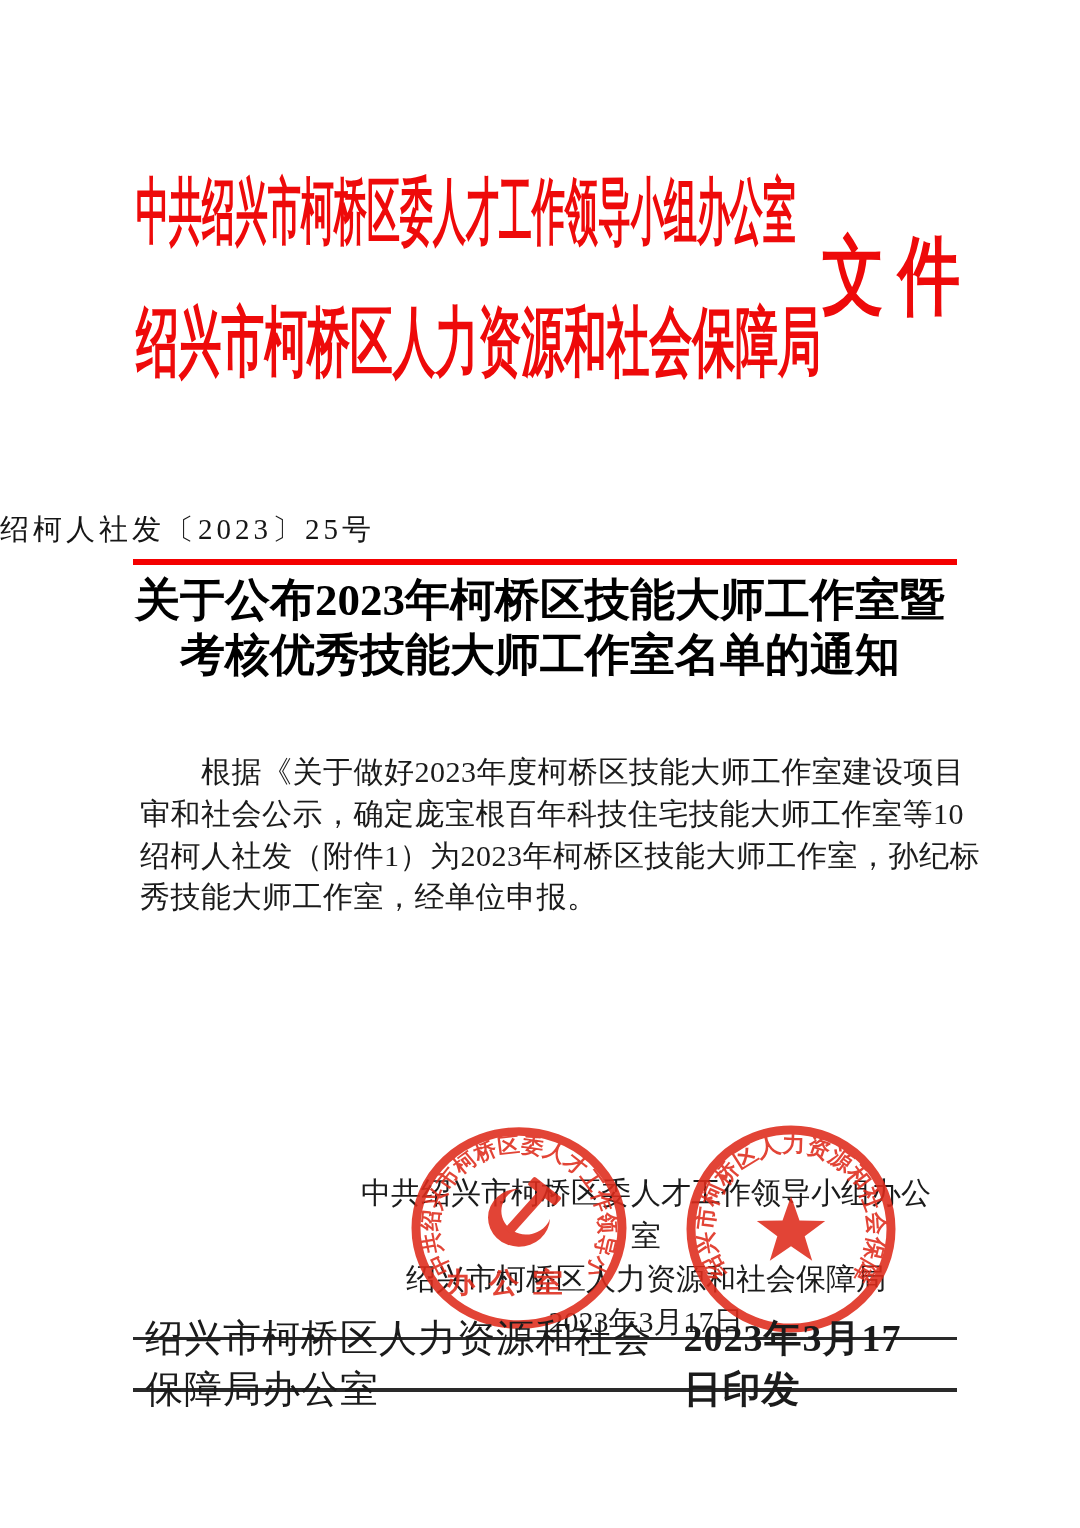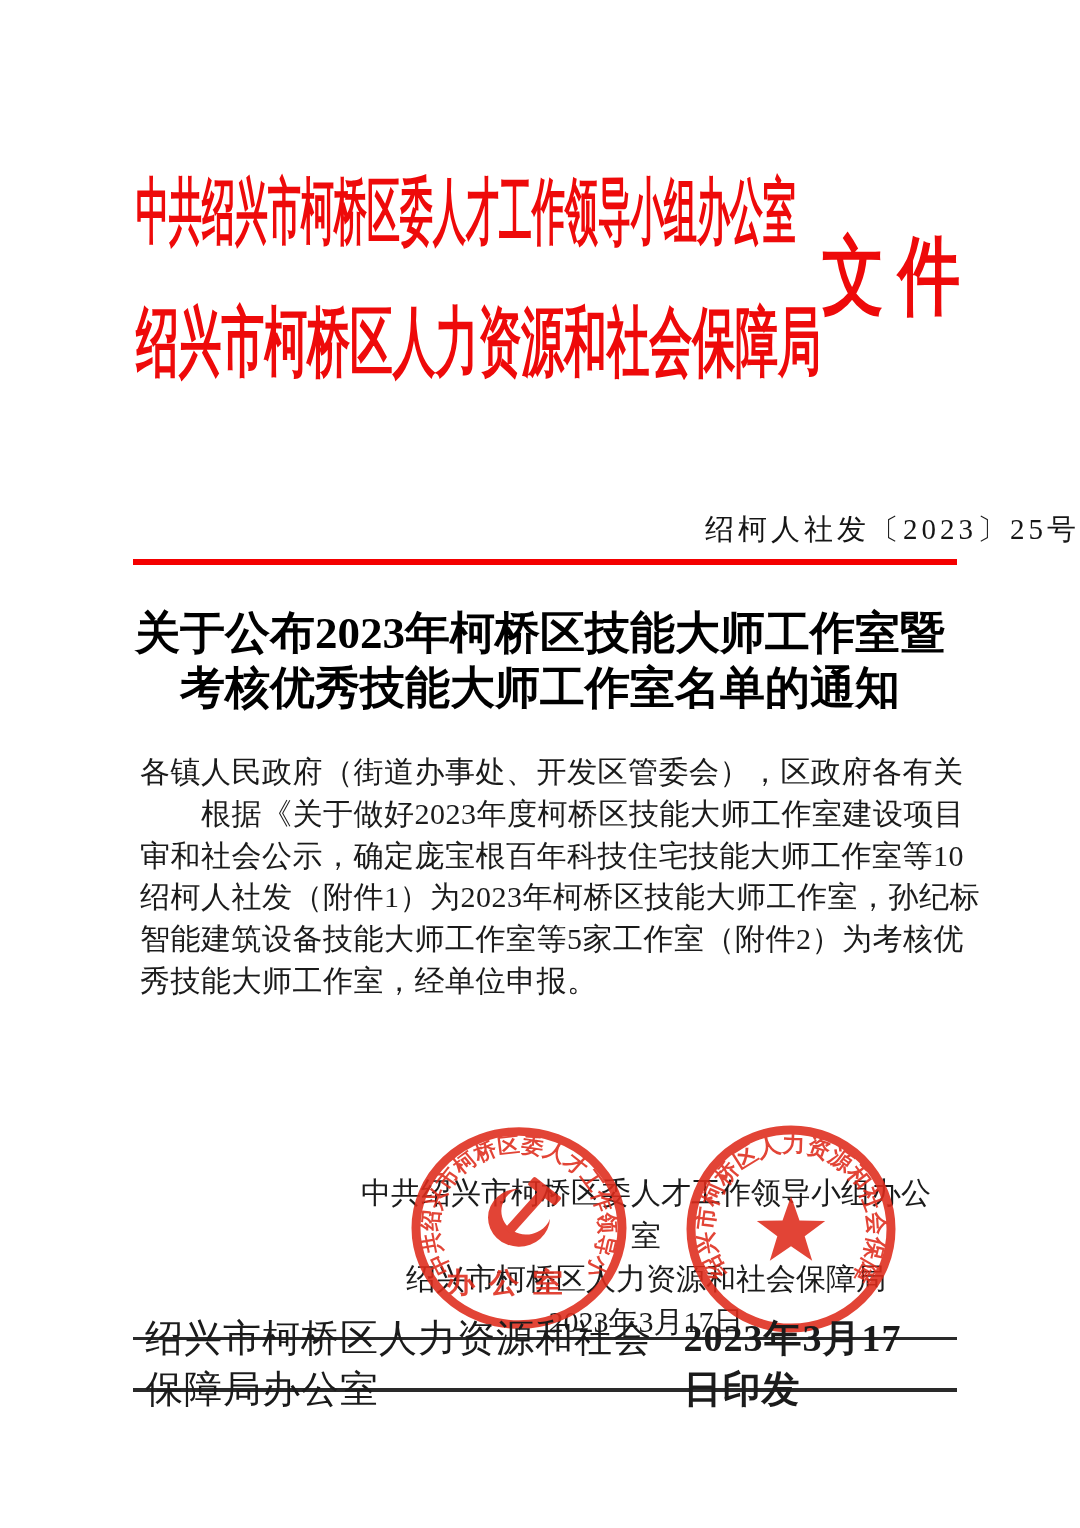--- a/index.html
+++ b/index.html
@@ -17,30 +17,30 @@
   }
   .org-line1{top:172px;transform:scale(0.825,1.80);}
   .org-line2{top:300px;transform:scale(1.07,1.90);}
   .doc-type{
     position:absolute;left:822px;top:228px;white-space:nowrap;
     font-weight:bold;color:#ee0a0a;font-size:62px;line-height:62px;
     letter-spacing:14px;transform-origin:0 0;transform:scaleY(1.38);
   }
   
   .doc-number{
-    position:absolute;left:0;top:505px;width:1080px;text-align:right;
+    position:absolute;left:0;top:505px;width:1080px;text-align:left;
     font-size:29px;letter-spacing:4px;color:#161616;
   }
   .red-rule{
     position:absolute;left:133px;top:554px;width:824px;height:6px;
     background:#f40000;
   }
   
   .title{
-    position:absolute;left:0;top:601px;width:1080px;text-align:center;
+    position:absolute;left:0;top:568px;width:1080px;text-align:center;
     font-weight:bold;font-size:45px;line-height:55px;color:#000;
     letter-spacing:0px;
   }
   
   .body-text{
     position:absolute;left:140px;top:746px;width:820px;
     font-size:30px;line-height:41.8px;letter-spacing:0.5px;color:#1b1b1b;
   }
   .body-line{white-space:nowrap;}
   
@@ -76,25 +76,23 @@
   <div class="doc-number">绍柯人社发〔2023〕25号</div>
 
   <div class="red-rule"></div>
 
   <div class="title">
     <div>关于公布2023年柯桥区技能大师工作室暨</div>
     <div>考核优秀技能大师工作室名单的通知</div>
   </div>
 
   <div class="body-text">
-    <div class="body-line">各镇人民政府（街道办事处、开发区管委会），区政府各有关</div>
     <div class="body-line">　　根据《关于做好2023年度柯桥区技能大师工作室建设项目</div>
     <div class="body-line">审和社会公示，确定庞宝根百年科技住宅技能大师工作室等10</div>
     <div class="body-line">绍柯人社发（附件1）为2023年柯桥区技能大师工作室，孙纪标</div>
-    <div class="body-line">智能建筑设备技能大师工作室等5家工作室（附件2）为考核优</div>
     <div class="body-line">秀技能大师工作室，经单位申报。</div>
   </div>
 
   <div class="signature">
     <div>中共绍兴市柯桥区委人才工作领导小组办公室</div>
     <div>绍兴市柯桥区人力资源和社会保障局</div>
     <div>2023年3月17日</div>
   </div>
 
   <svg class="seal seal-left" viewBox="0 0 224 224" xmlns="http://www.w3.org/2000/svg" preserveAspectRatio="none">

